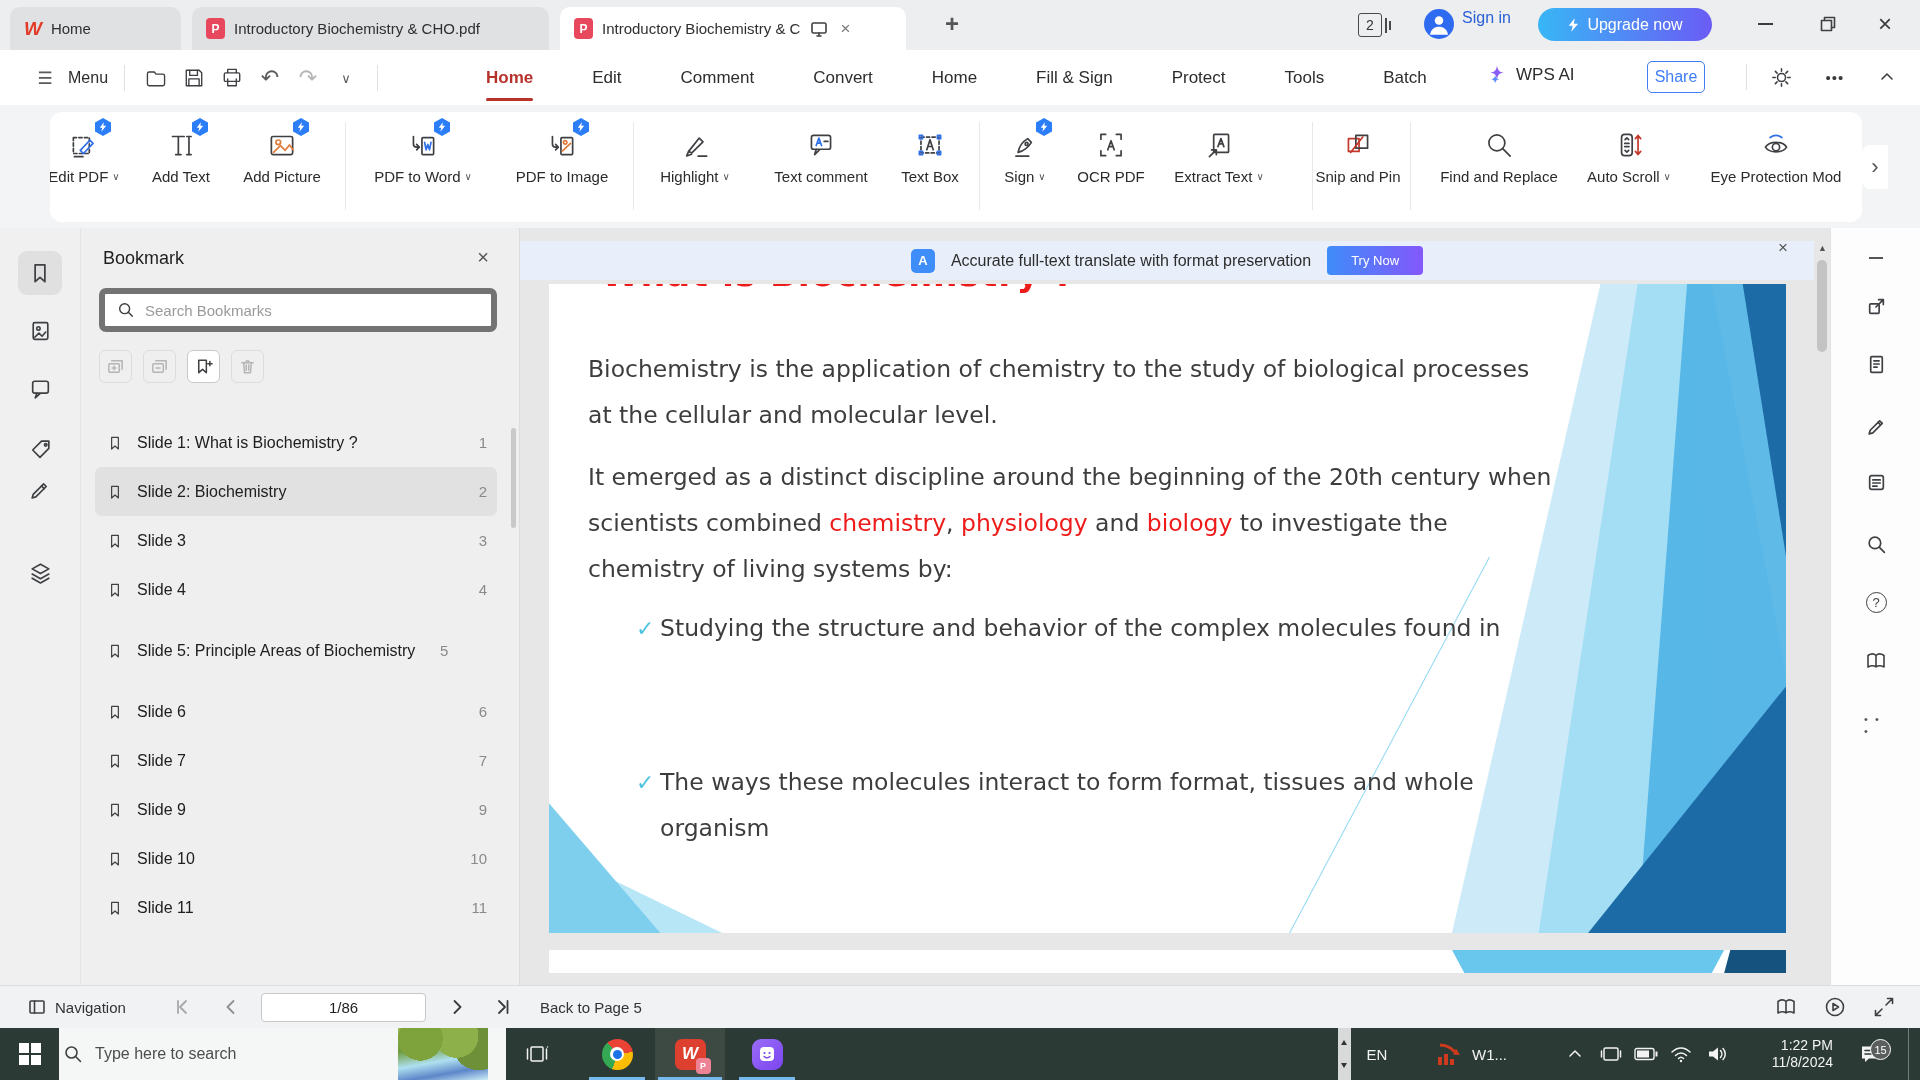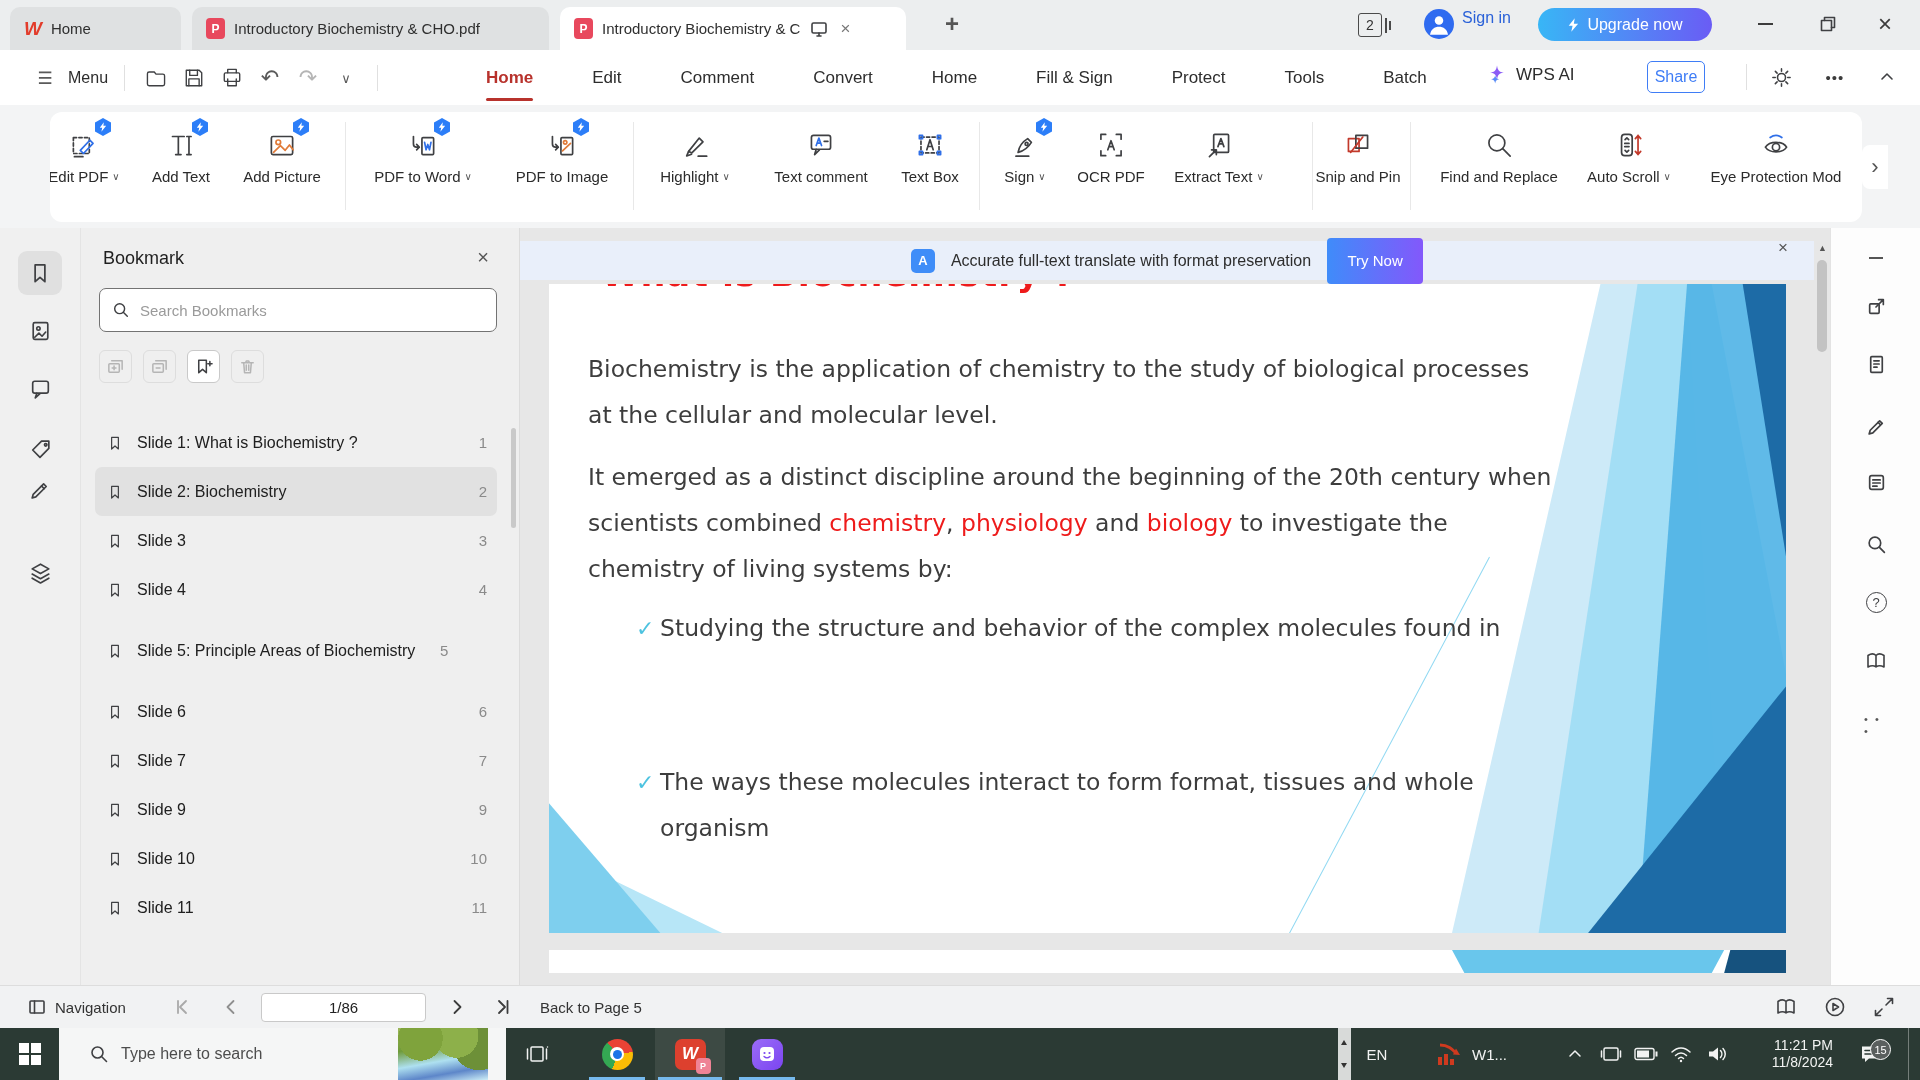--- a/index.html
+++ b/index.html
@@ -52,39 +52,39 @@
 
   
   .content { position:absolute; top:228px; left:0; width:1920px; height:757px; }
   .iconbar { position:absolute; left:0; top:0; width:81px; height:757px; background:#f0f0f0; border-right:1px solid #e4e4e4; }
   .sideic { position:absolute; left:18px; width:44px; height:44px; display:flex; align-items:center; justify-content:center; border-radius:9px; }
   .sideic.active { background:#e0e0e0; }
 
   .bmpanel { position:absolute; left:81px; top:0; width:439px; height:757px; background:#efefef; border-right:1px solid #dcdcdc; }
   .bmhead { position:absolute; left:22px; top:20px; font-size:18px; color:#1f1f1f; }
   .bmclose { position:absolute; right:30px; top:18px; font-size:20px; color:#555; }
-  .bmsearch { position:absolute; left:18px; top:60px; width:398px; height:44px; background:#fff; border:1px solid #737373; border-radius:7px; display:flex; align-items:center; padding:0 12px; gap:10px; }
+  .bmsearch { position:absolute; left:18px; top:60px; width:398px; height:44px; background:#fff; border:6px solid #737373; border-radius:7px; display:flex; align-items:center; padding:0 12px; gap:10px; }
   .bmsearch input { border:none; outline:none; flex:1; font-size:15px; font-family:"Liberation Sans",sans-serif; color:#333; background:transparent; }
   .bmsearch input::placeholder { color:#9a9a9a; }
   .bmbtns { position:absolute; left:18px; top:122px; display:flex; gap:11px; }
   .bmbtn { width:33px; height:33px; border:1px solid #ddd; border-radius:6px; background:#efefef; display:flex; align-items:center; justify-content:center; }
   .bmbtn.on { background:#fff; border-color:#c9c9c9; }
   .bmbtn.dim svg.ic { stroke:#b5b5b5; }
   .bmlist { position:absolute; left:0; top:190px; width:430px; bottom:0; overflow:hidden; }
   .bmitem { position:relative; margin:0 14px; height:49px; display:flex; align-items:center; gap:13px; padding:0 10px 0 11px; border-radius:7px; font-size:16px; color:#202020; }
   .bmitem.tall { height:73px; }
   .bmitem.sel { background:#e1e1e1; }
   .bmitem .bl { flex:1; line-height:20px; overflow-wrap:anywhere; }
   .bmitem .bn { color:#8a8a8a; font-size:15px; }
   .bmscroll { position:absolute; right:3px; top:2px; width:5px; height:100px; background:#c9c9c9; border-radius:3px; }
 
   .main { position:absolute; left:520px; top:0; width:1310px; height:757px; background:#e7e7e7; }
   .banner { position:absolute; left:0; top:13px; width:1294px; height:39px; background:#e9effa; display:flex; align-items:center; justify-content:center; gap:16px; }
   .banner .txt { font-size:16px; color:#2d2d2d; }
-  .trybtn { width:96px; height:46px; border-radius:4px; background:linear-gradient(90deg,#3f8cfa,#8358fb); color:#fff; font-size:15px; display:flex; align-items:center; justify-content:center; }
+  .trybtn { width:96px; height:29px; border-radius:4px; background:linear-gradient(90deg,#3f8cfa,#8358fb); color:#fff; font-size:13px; display:flex; align-items:center; justify-content:center; }
   .bannerx { position:absolute; right:42px; top:10px; font-size:17px; color:#555; }
   .transicon { width:24px; height:24px; border-radius:5px; background:#3f8df8; color:#fff; font-size:13px; font-weight:bold; display:flex; align-items:center; justify-content:center; }
 
   .page { position:absolute; left:29px; top:56px; width:1237px; height:649px; background:#fff; overflow:hidden; }
   .page * { font-family:"DejaVu Sans", sans-serif; }
   .deco { position:absolute; inset:0; }
   .shape { position:absolute; inset:0; }
   .slide-title-clip { position:absolute; left:52px; top:0; height:13px; width:560px; overflow:hidden; z-index:5; }
   .slide-title-clip span { display:block; margin-top:-30px; font-size:35px; font-weight:bold; color:#ee1b1b; letter-spacing:1px; white-space:nowrap; }
   .sline { position:absolute; white-space:nowrap; font-size:23.5px; color:#3d3d3d; line-height:46px; z-index:5; }
@@ -99,21 +99,21 @@
   .rpic { position:absolute; left:33px; width:24px; height:24px; display:flex; align-items:center; justify-content:center; color:#3f3f3f; }
 
   
   .statusbar { position:absolute; top:985px; left:0; width:1920px; height:43px; background:#f1f2f3; border-top:1px solid #ddd; }
   .sbitem { position:absolute; top:0; height:42px; display:flex; align-items:center; gap:8px; font-size:15px; color:#333; }
   .pageinput { position:absolute; left:261px; top:7px; width:165px; height:29px; border:1px solid #c9c9c9; border-radius:4px; background:#fff; text-align:center; font-size:15px; font-family:"Liberation Sans",sans-serif; color:#222; outline:none; }
 
   
   .taskbar { position:absolute; top:1028px; left:0; width:1920px; height:52px; background:#2b3a34; }
   .startbtn { position:absolute; left:0; top:0; width:59px; height:52px; display:flex; align-items:center; justify-content:center; }
-  .tsearch { position:absolute; left:59px; top:0; width:447px; height:52px; background:#f5f6f6; display:flex; align-items:center; padding-left:30px; gap:12px; }
+  .tsearch { position:absolute; left:59px; top:0; width:447px; height:52px; background:#f5f6f6; display:flex; align-items:center; padding-left:4px; gap:12px; }
   .tsearch span { font-size:16px; color:#4d4d4d; }
   .daily-img { position:absolute; right:18px; top:0; width:90px; height:52px;
      background: radial-gradient(circle at 25% 20%, #7fa33c 0 28%, transparent 28%),
                  radial-gradient(circle at 65% 15%, #8db04a 0 30%, transparent 30%),
                  radial-gradient(circle at 90% 30%, #6d9038 0 30%, transparent 30%),
                  linear-gradient(170deg,#9cb75a 0%, #6f9b3a 35%, #aee0f0 60%, #5d86c9 80%, #cdeef7 100%); }
   .taskapp { position:absolute; top:0; width:62px; height:52px; display:flex; align-items:center; justify-content:center; }
   .taskapp.activeapp { background:#3d4a44; }
   .underline { position:absolute; bottom:0; left:3px; right:3px; height:3px; background:#76b9ed; }
   .chrome { width:31px; height:31px; border-radius:50%; background:conic-gradient(from -40deg,#ea4335 0 33.3%,#fbbc05 0 66.6%,#34a853 0 100%); position:relative; }
@@ -899,21 +899,21 @@
           <circle cx="11" cy="16" r="1.2" fill="#f2f3f2" stroke="none"></circle>
         </svg>
     </div>
     <div class="trayitem" style="left:1700px;width:34px;">
       <svg class="w" width="22" height="20" viewBox="0 0 22 20">
           <path d="M3 7.5 h4 L12 3.5 v13 L7 12.5 H3 z" fill="#f2f3f2" stroke="none"></path>
           <path d="M14.5 6.5 c1.8 2 1.8 5 0 7 M17 4.5 c3 3.2 3 7.8 0 11"></path>
         </svg>
     </div>
     <div class="trayitem clock" style="left:1745px;width:88px;">
-      <span>11:21 PM</span>
+      <span>1:22 PM</span>
       <span>11/8/2024</span>
     </div>
     <div class="trayitem" style="left:1848px;width:44px;">
       <span style="position:relative;">
         <svg class="w" width="24" height="24" viewBox="0 0 24 24">
             <path d="M4 4.5 h16 v12 h-9 l-4 3.5 v-3.5 h-3 z" fill="#f2f3f2" stroke="none"></path>
             <path d="M7 8.5 h10 M7 12 h7" stroke="#2b3a34" stroke-width="1.6"></path>
           </svg>
         <span class="notifbadge">15</span>
       </span>

